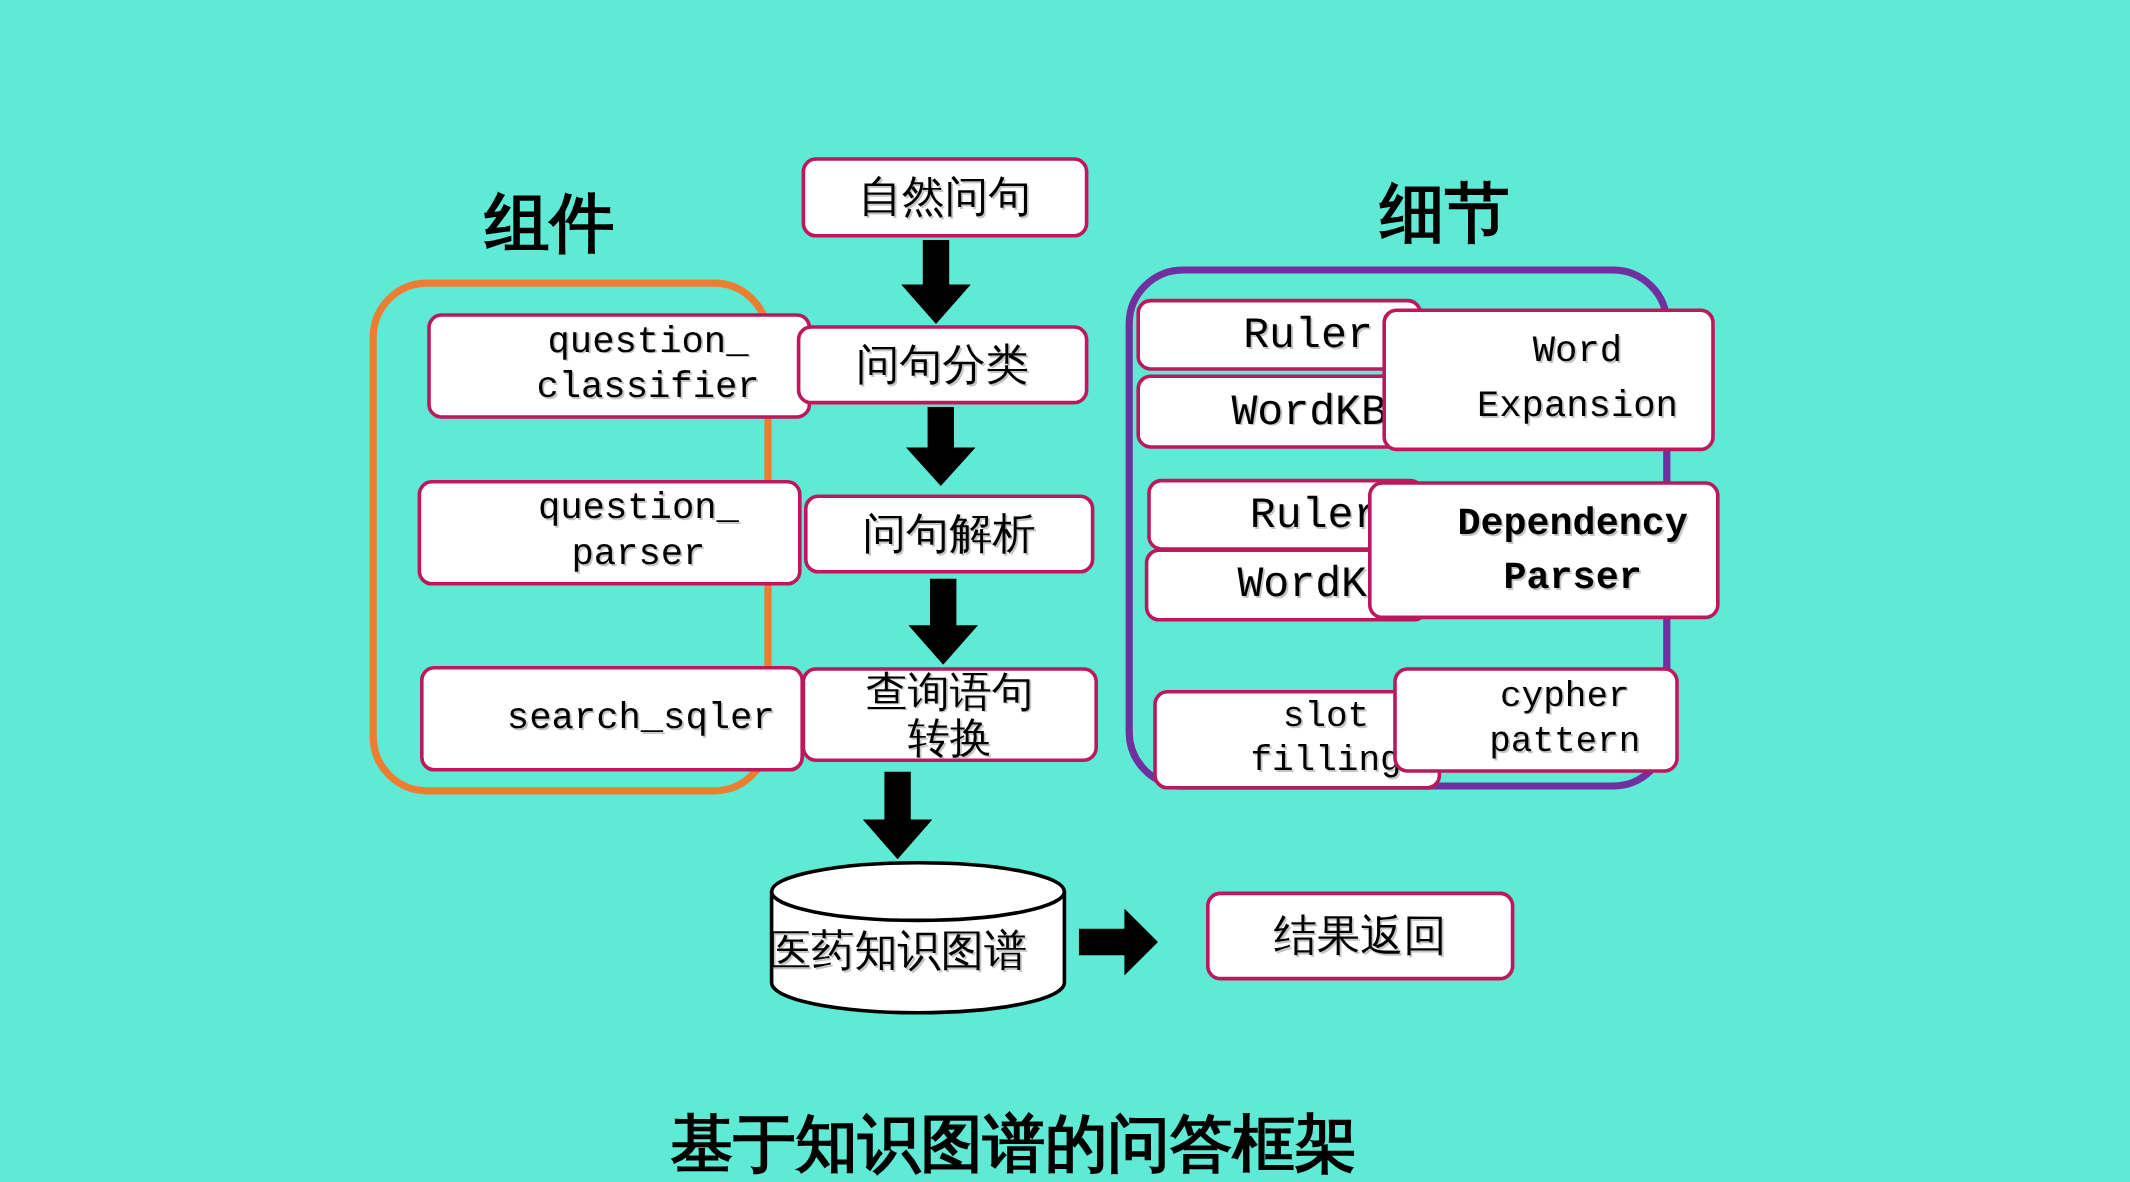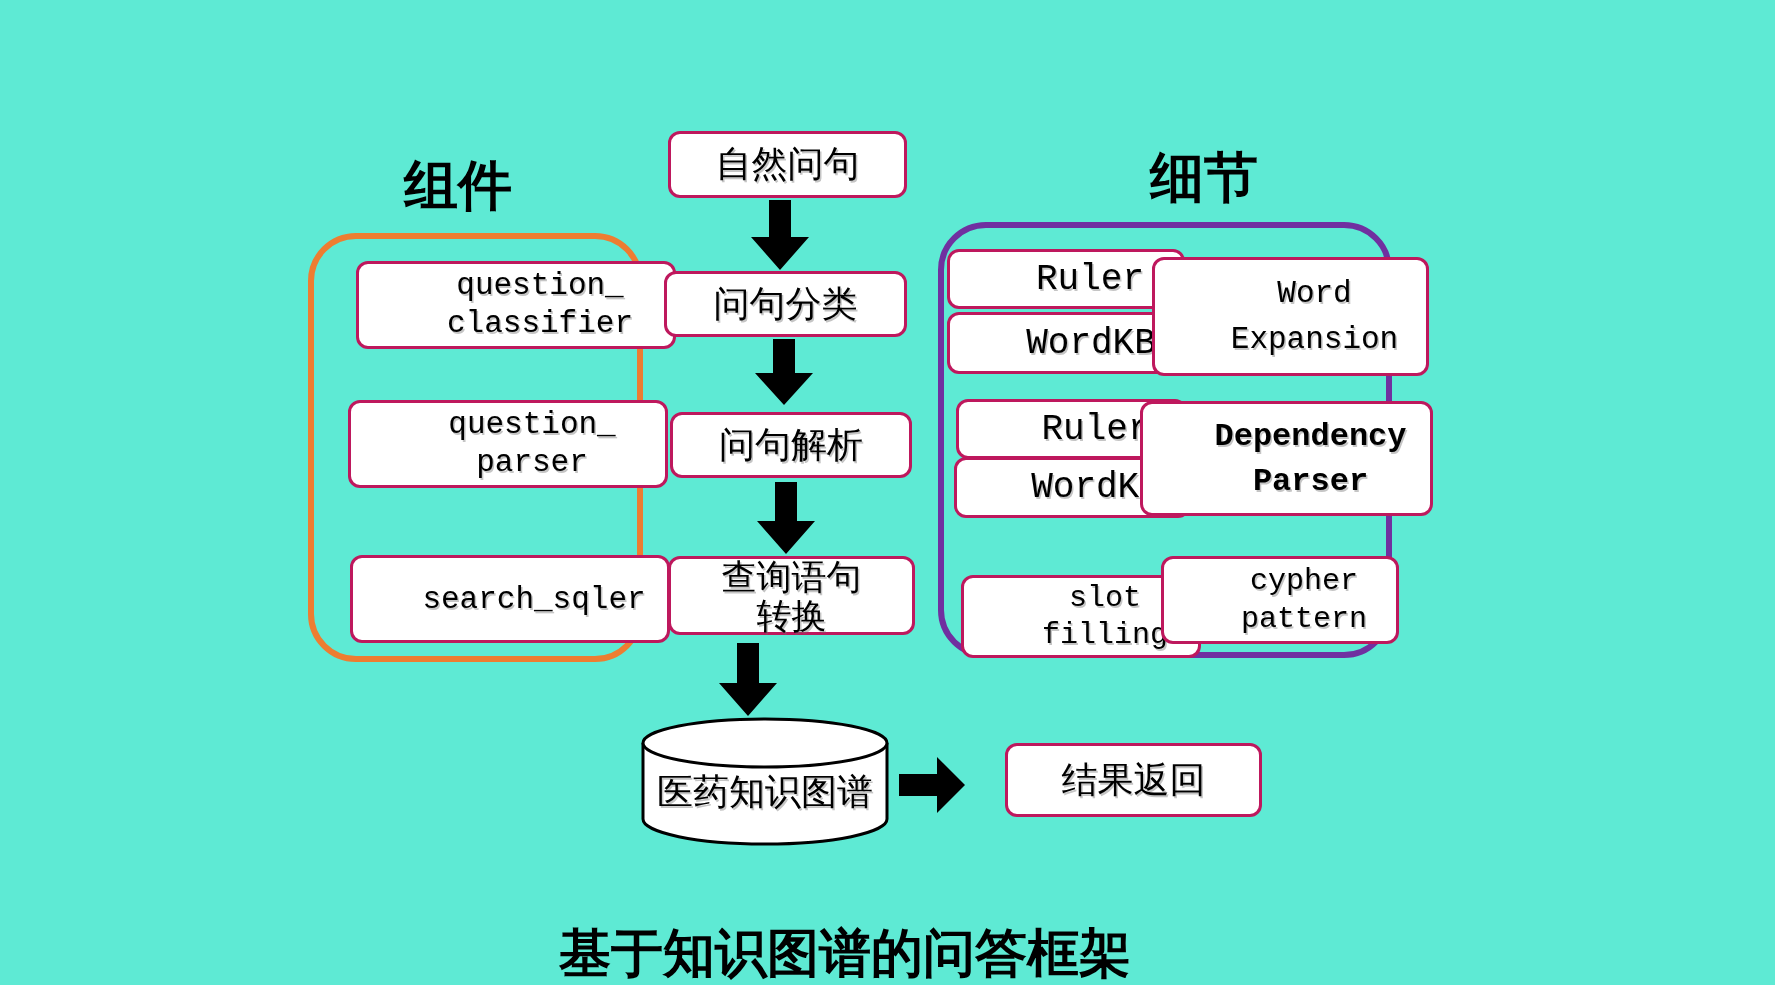--- a/index.html
+++ b/index.html
@@ -40,21 +40,21 @@
   #flow-node-6    { left:1005px; top:743px; width:251px; height:68px; }
   #arrow-1        { left:751px; top:200px; }
   #arrow-2        { left:755px; top:339px; }
   #arrow-3        { left:757px; top:482px; }
   #arrow-4        { left:719px; top:643px; }
   #arrow-right    { left:899px; top:757px; }
 
   
   #cylinder       { position:absolute; left:640px; top:716px; width:250px; height:132px; }
   #cylinder-label {
-    position:absolute; left:0; top:52px; width:100%; text-align:center;
+    position:absolute; left:0; top:52px; width:100%; 
     font-size:36px; color:#000; text-shadow:1.5px 1.5px 0 rgba(110,110,110,0.4);
   }
 
   
   #det-heading    { left:1096px; top:142px; width:120px;margin-left:48px; }
   #det-panel      { left:938px; top:222px; width:442px; height:424px; }
   #det-box-1      { left:947px;  top:249px; width:184px; height:54px; font-size:36px; }
   #det-box-2      { left:947px;  top:312px; width:186px; height:56px; font-size:36px; }
   #det-box-3      { left:1152px; top:257px; width:223px; height:113px; font-size:31px; line-height:46px; }
   #det-box-4      { left:956px;  top:399px; width:177px; height:54px; font-size:36px; }

